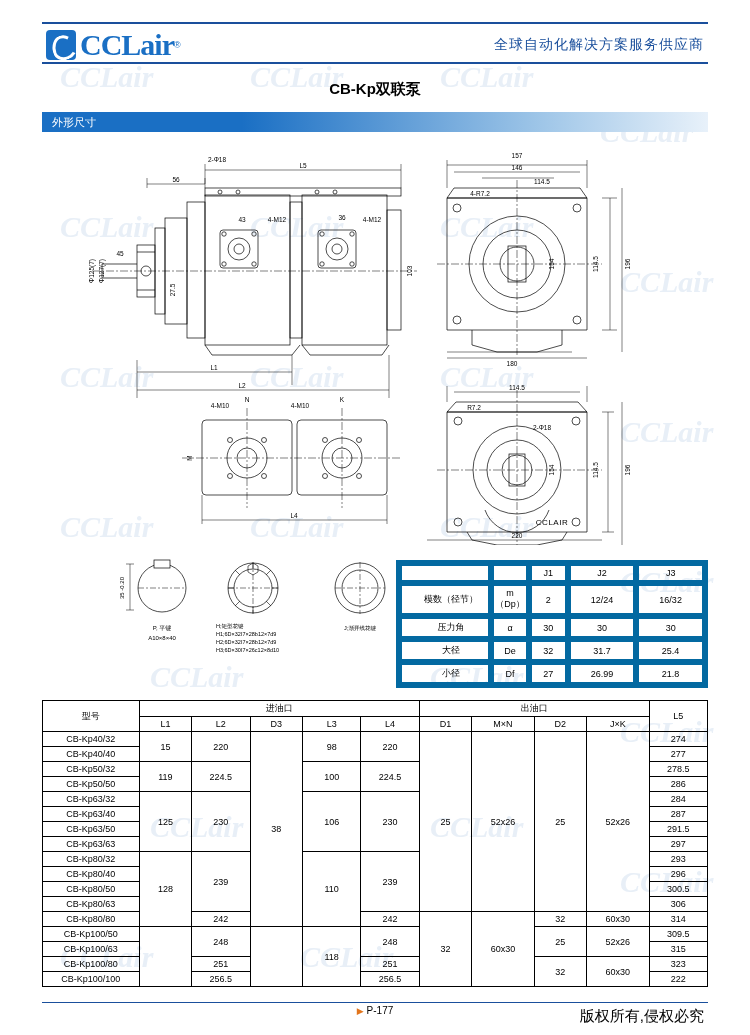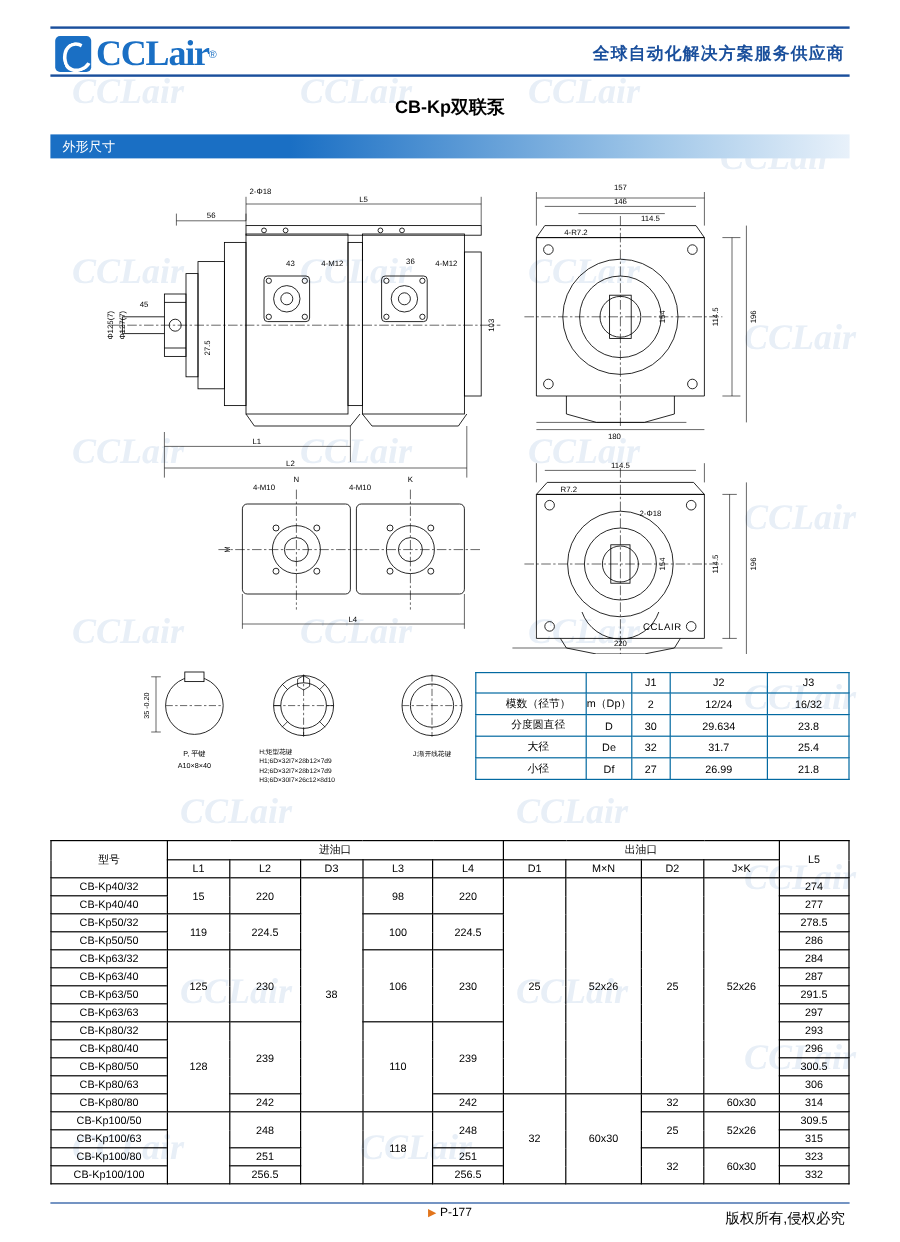--- a/index.html
+++ b/index.html
@@ -24,21 +24,21 @@
   .logo-mark:after{
     content:""; position:absolute; left:6px; top:5px; width:18px; height:19px;
     border:3px solid #fff; border-radius:50% 50% 50% 50% / 60% 60% 40% 40%;
     border-right-color:transparent;
     transform:rotate(-20deg);
   }
   .logo-text { font-size:30px; font-weight:bold; color:#1a6fc4; letter-spacing:-1px; font-family:"Liberation Serif", serif;}
   .logo-reg { font-size:9px; vertical-align:super; color:#1a6fc4; }
   .slogan {
     position:absolute; right:46px; top:36px;
-    font-size:14px; font-weight:bold; color:#1a4f9c;
+    font-size:14px; font-weight:normal; color:#1a4f9c;
     letter-spacing:1px;
   }
   .hdr-rule2 { position:absolute; left:42px; top:62px; width:666px; height:2px; background:#1a4f9c; }
 
   .doc-title {
     position:absolute; top:80px; left:0; width:750px; text-align:center;
     font-size:15px; font-weight:bold; color:#000;
   }
   .section-bar {
     position:absolute; left:42px; top:112px; width:666px; height:20px;
@@ -64,21 +64,21 @@
 
   
   .keys { position:absolute; left:120px; top:548px; width:280px; height:120px; }
 
   
   .spec {
     position:absolute; left:396px; top:560px; width:312px;
     border-collapse:collapse; font-size:9px;
   }
   .spec td, .spec th {
-    border:1px solid #0369a1; text-align:center; padding:2px 0; height:17px;
+    border:6px solid #0369a1; text-align:center; padding:2px 0; height:17px;
     font-weight:normal;
   }
   .spec .lbl { width:92px;padding-left:12px; }
   .spec .sym { width:38px; }
 
   
   .maintable {
     position:absolute; left:42px; top:700px; width:666px;
     border-collapse:collapse; font-size:9px;
   }
@@ -89,21 +89,21 @@
   .maintable td.model { text-align:center; letter-spacing:0px; }
 
   
   .footer-rule { position:absolute; left:42px; top:1002px; width:666px; height:1px; background:#1a4f9c; }
   .page-no {
     position:absolute; left:0; top:1005px; width:750px; text-align:center;
     font-size:10px; color:#000;
   }
   .page-no .arrow { color:#e2751c; font-size:9px; margin-right:3px; }
   .copyright {
-    position:absolute; right:46px; top:1007px; font-size:12px; color:#000;
+    position:absolute; right:46px; top:1007px; font-size:15px; color:#000;
   }
   text { font-family:"Liberation Sans", sans-serif; }
 </style>
 </head>
 <body>
 
 <div class="page">
 
   <div class="wm" style="left:60px;  top:60px;">CCLair</div>
   <div class="wm" style="left:250px; top:60px;">CCLair</div>
@@ -404,25 +404,25 @@
         <td>J3</td>
       </tr>
       <tr>
         <td class="lbl">模数（径节）</td>
         <td class="sym">m（Dp）</td>
         <td>2</td>
         <td>12/24</td>
         <td>16/32</td>
       </tr>
       <tr>
-        <td class="lbl">分度圆直径</td>
-        <td class="sym">D</td>
+        <td class="lbl">压力角</td>
+        <td class="sym">α</td>
         <td>30</td>
-        <td>29.634</td>
-        <td>23.8</td>
+        <td>30</td>
+        <td>30</td>
       </tr>
       <tr>
         <td class="lbl">大径</td>
         <td class="sym">De</td>
         <td>32</td>
         <td>31.7</td>
         <td>25.4</td>
       </tr>
       <tr>
         <td class="lbl">小径</td>
@@ -562,21 +562,21 @@
         <td>251</td>
         <td rowspan="2">32</td>
         <td rowspan="2">60x30</td>
         <td>323</td>
       </tr>
 
       <tr>
         <td class="model">CB‑Kp100/100</td>
         <td>256.5</td>
         <td>256.5</td>
-        <td>332</td>
+        <td>222</td>
       </tr>
     </tbody>
   </table>
 
   <div class="footer-rule"></div>
   <div class="page-no">
     <span class="arrow">▶</span><span>P-177</span>
   </div>
   <div class="copyright">版权所有,侵权必究</div>
 

